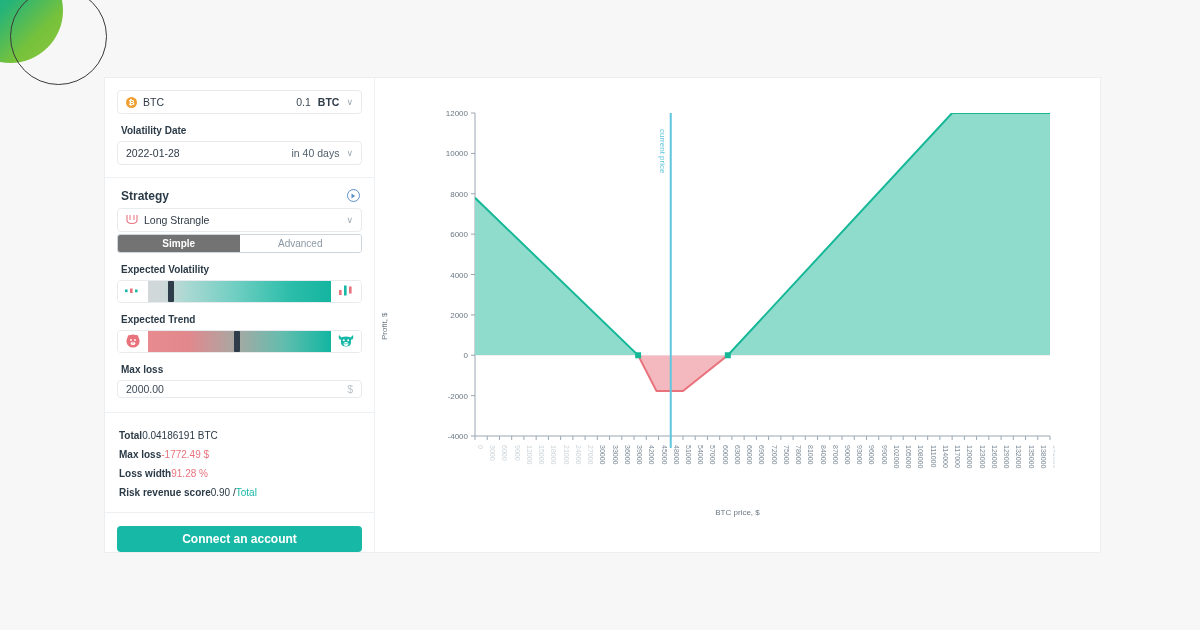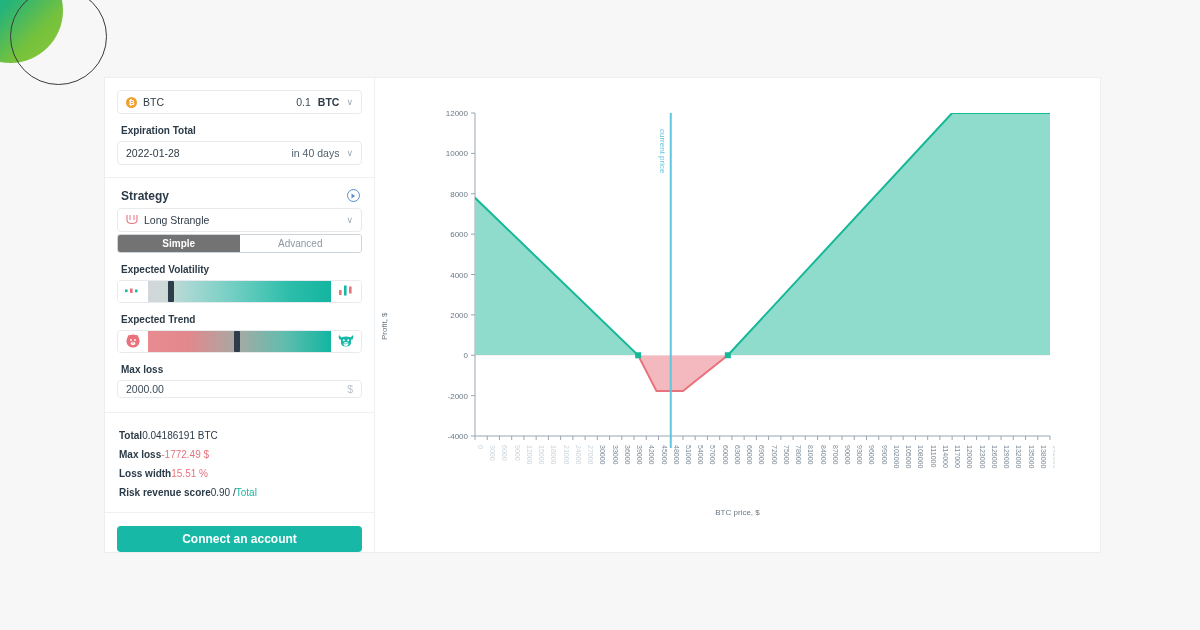--- a/index.html
+++ b/index.html
@@ -157,21 +157,21 @@
           <span>BTC</span>
         </div>
         <div class="right">
           <span class="amt-num">0.1</span>
           <span class="amt-unit">BTC</span>
           <span class="chev">∨</span>
         </div>
       </div>
     </div>
 
-    <div class="fieldlabel">Expiration Total</div>
+    <div class="fieldlabel">Volatility Date</div>
     <div class="card">
       <div class="selectrow">
         <div class="left">
           <span>2022-01-28</span>
         </div>
         <div class="right">
           <span>in 40 days</span>
           <span class="chev">∨</span>
         </div>
       </div>
@@ -271,21 +271,21 @@
       <div class="statrow">
         <span class="k">Total</span>
         <span class="v">0.04186191 BTC</span>
       </div>
       <div class="statrow">
         <span class="k">Max loss</span>
         <span class="v neg">-1772.49 $</span>
       </div>
       <div class="statrow">
         <span class="k">Loss width</span>
-        <span class="v neg">15.51 %</span>
+        <span class="v neg">91.28 %</span>
       </div>
       <div class="statrow">
         <span class="k">Risk revenue score</span>
         <span class="v score"><span>0.90 /</span><span class="good">Total</span></span>
       </div>
     </div>
 
     <div class="divider" style="margin-top:10px;"></div>
 
     <div id="connect">Connect an account</div>

